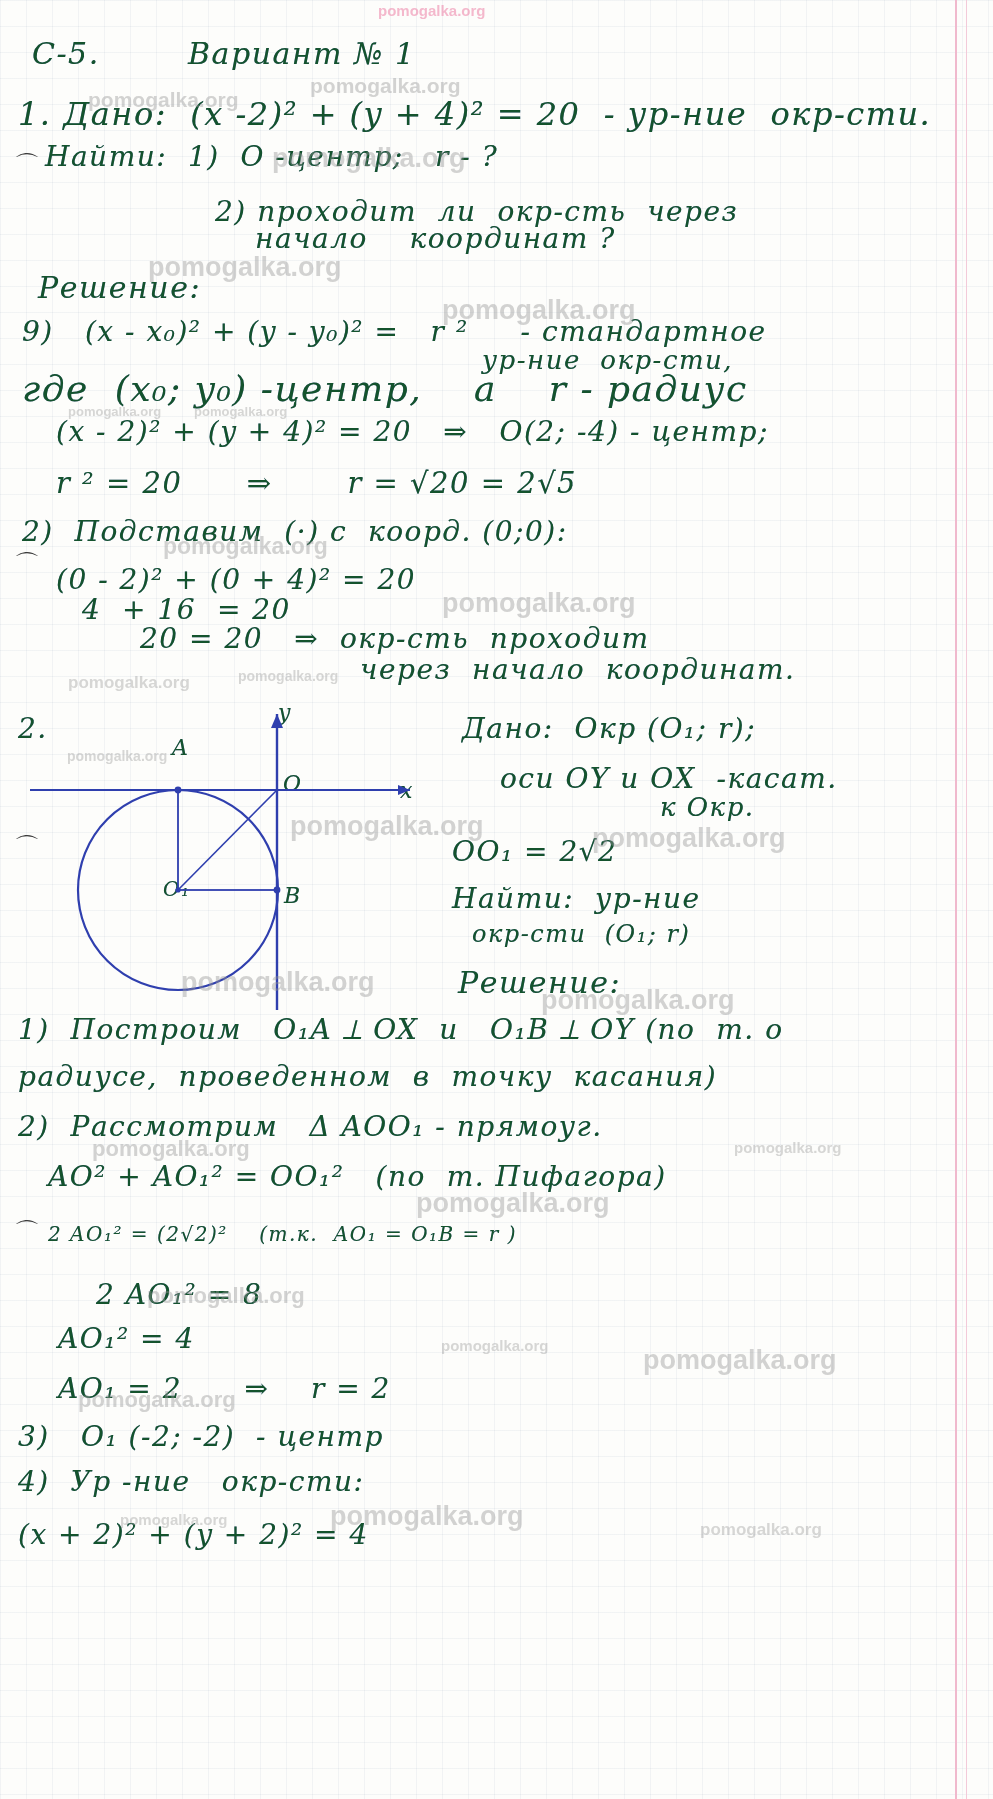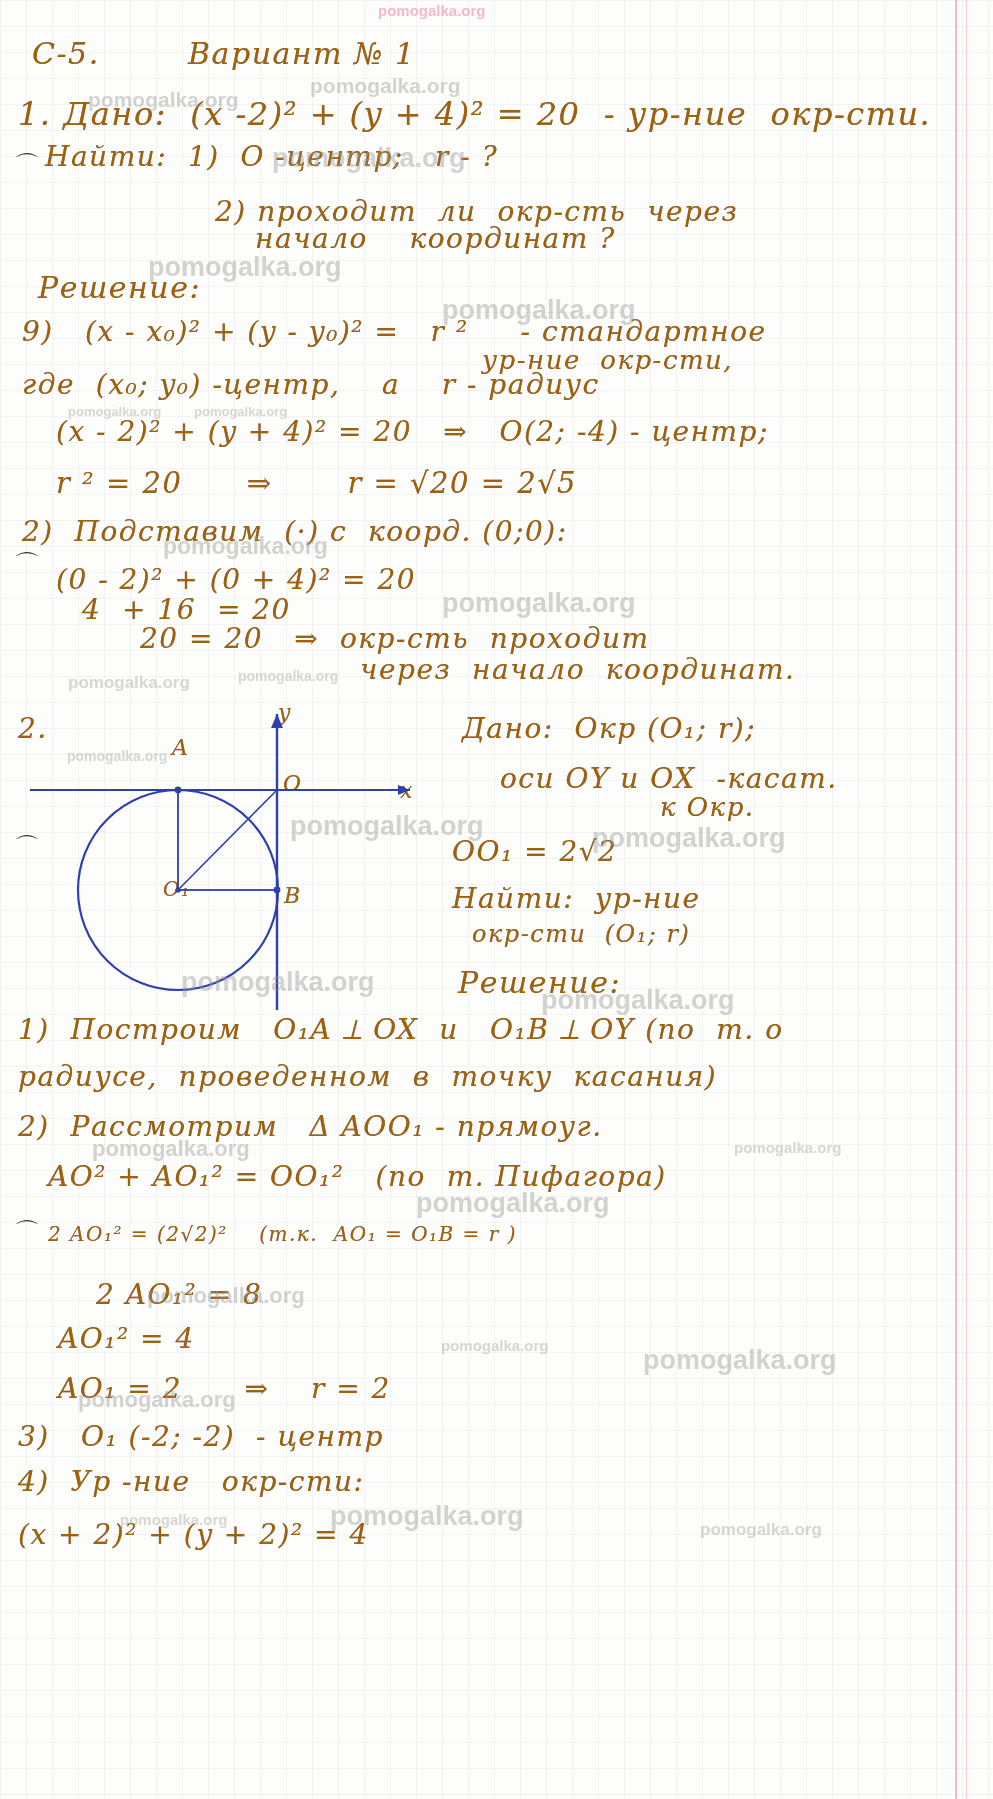--- a/index.html
+++ b/index.html
@@ -36,21 +36,21 @@
   #margin-line2 {
     position: absolute;
     left: 966px; top: 0;
     width: 1px; height: 1799px;
     background: #f3cad9;
   }
   .hw {
     position: absolute;
     font-family: "DejaVu Serif", serif;
     font-style: italic;
-    color: #a16207;
+    color: #14532d;
     white-space: pre;
     letter-spacing: 1.5px;
     text-shadow: 0 0 0.6px rgba(47,63,174,0.55);
     transform-origin: left top;
   }
   .wm {
     position: absolute;
     font-family: "Liberation Sans", sans-serif;
     font-weight: bold;
     color: rgba(150,150,150,0.42);
@@ -86,21 +86,21 @@
 
   <div id="hw-layer">
       <div class="hw" style="left: 32px; top: 36px; font-size: 30px;">C-5.        Вариант № 1</div>
       <div class="hw" style="left: 18px; top: 95px; font-size: 32px;">1. Дано:  (x -2)² + (y + 4)² = 20  - ур-ние  окр-сти.</div>
       <div class="hw" style="left: 45px; top: 140px; font-size: 28px;">Найти:  1)  O -центр;   r - ?</div>
       <div class="hw" style="left: 215px; top: 195px; font-size: 28px;">2) проходит  ли  окр-сть  через</div>
       <div class="hw" style="left: 255px; top: 222px; font-size: 28px;">начало    координат ?</div>
       <div class="hw" style="left: 38px; top: 270px; font-size: 30px;">Решение:</div>
       <div class="hw" style="left: 22px; top: 315px; font-size: 28px;">9)   (x - x₀)² + (y - y₀)² =   r ²     - стандартное</div>
       <div class="hw" style="left: 482px; top: 345px; font-size: 26px;">ур-ние  окр-сти,</div>
-      <div class="hw" style="left: 22px; top: 368px; font-size: 28px;">где  (x₀; y₀) -центр,    а    r - радиус</div>
+      <div class="hw" style="left: 22px; top: 368px; font-size: 36px;">где  (x₀; y₀) -центр,    а    r - радиус</div>
       <div class="hw" style="left: 56px; top: 415px; font-size: 28px;">(x - 2)² + (y + 4)² = 20   ⇒   O(2; -4) - центр;</div>
       <div class="hw" style="left: 56px; top: 466px; font-size: 29px;">r ² = 20      ⇒       r = √20 = 2√5</div>
       <div class="hw" style="left: 22px; top: 515px; font-size: 28px;">2)  Подставим  (·) с  коорд. (0;0):</div>
       <div class="hw" style="left: 56px; top: 563px; font-size: 28px;">(0 - 2)² + (0 + 4)² = 20</div>
       <div class="hw" style="left: 82px; top: 593px; font-size: 28px;">4  + 16  = 20</div>
       <div class="hw" style="left: 140px; top: 622px; font-size: 28px;">20 = 20   ⇒  окр-сть  проходит</div>
       <div class="hw" style="left: 360px; top: 653px; font-size: 28px;">через  начало  координат.</div>
       <div class="hw" style="left: 18px; top: 712px; font-size: 28px;">2.</div>
       <div class="hw" style="left: 462px; top: 712px; font-size: 28px;">Дано:  Окр (O₁; r);</div>
       <div class="hw" style="left: 500px; top: 762px; font-size: 28px;">оси OY и OX  -касат.</div>

